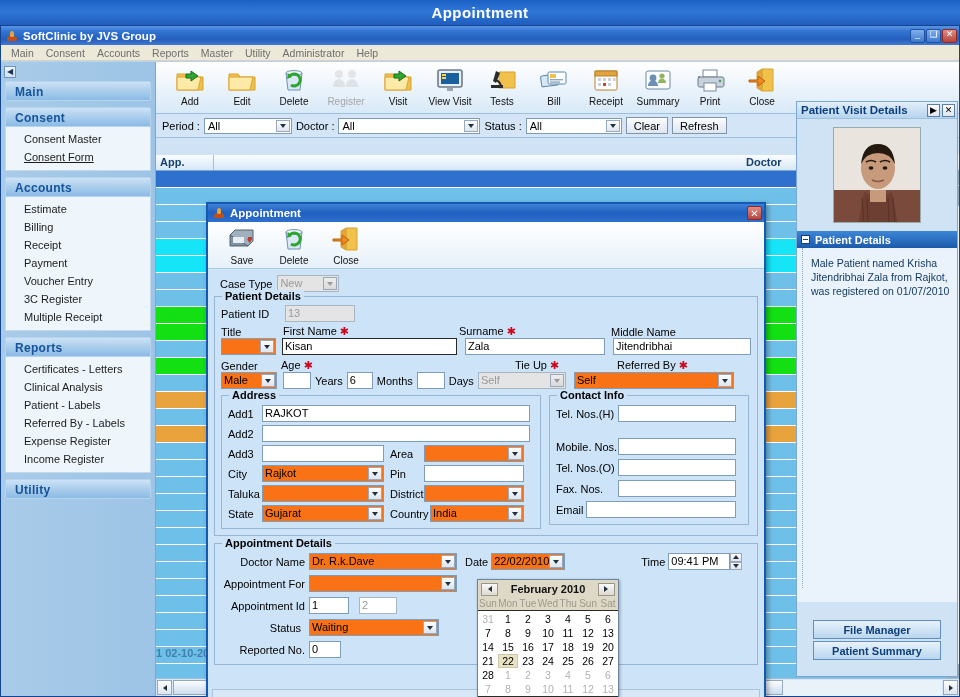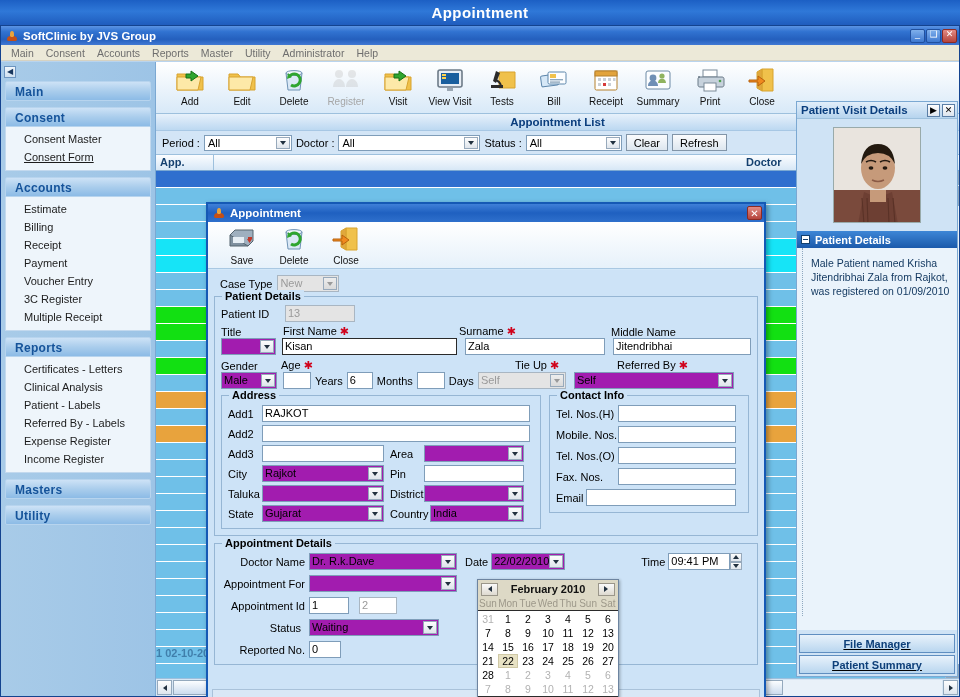--- a/index.html
+++ b/index.html
@@ -217,21 +217,21 @@
     display:flex; align-items:center; padding-left:4px; color:#fff;
     font-size:11px; font-weight:bold;
   }
   .pd-exp{ width:9px;height:9px; background:#fff; border:1px solid #13406f;
     margin-right:5px; position:relative; }
   .pd-exp::after{ content:""; position:absolute; left:1px; top:3px; width:5px;height:1px; background:#13406f;}
   .pd-body{ background:#eaf3fb; padding:8px 6px 8px 14px; font-size:10.5px; color:#10365e;
     line-height:1.35; flex:1; position:relative;}
   .pd-body::before{ content:""; position:absolute; left:5px; top:0; bottom:14px; width:1px;
     border-left:1px dotted #8fa8bf;}
-  .rp-foot{ padding:2px;text-decoration:underline; }
+  .rp-foot{ padding:16px; }
   .rp-bigbtn{
     height:19px; margin-top:2px;
     background:linear-gradient(to bottom,#e8f2fb,#b9d6ef);
     border:1px solid #5f8ec0; color:#0d3f79; font-weight:bold; font-size:11px;
     display:flex; align-items:center; justify-content:center;
   }
 
   
   .dlg{
     position:absolute; left:205px; top:140px; width:560px; height:506px;
@@ -264,21 +264,21 @@
   .fs-leg{
     position:absolute; top:-7px; left:7px; background:#cde3f7; padding:0 3px;
     font-size:11px; font-weight:bold; color:#000;
   }
   .inp{
     background:#fff; border:1px solid #7f9db9; height:17px; font-size:11px;
     padding:0 2px; line-height:15px; color:#000; overflow:hidden; white-space:nowrap;
   }
   .inp.ro{ background:#e4e4e4; color:#9a9a9a; border-color:#a9b6c2;}
   .cbo{
-    background:#a21caf; border:1px solid #7f9db9; height:17px; font-size:11px;
+    background:#f97316; border:1px solid #7f9db9; height:17px; font-size:11px;
     padding:0 16px 0 2px; line-height:15px; position:relative; color:#000;
     white-space:nowrap; overflow:hidden;
   }
   .cbo.ro{ background:#e4e4e4; color:#9a9a9a; border-color:#a9b6c2;}
   .cbo .arrow{
     position:absolute; right:1px; top:1px; width:14px; height:13px;
     background:linear-gradient(to bottom,#fdfdfd,#dfe5ec); border:1px solid #97a9bb;
     display:flex;align-items:center;justify-content:center;
   }
   .cbo.ro .arrow{ background:linear-gradient(to bottom,#ededed,#dadada); }
@@ -389,23 +389,20 @@
               <div class="grp-body">
                 <div class="grp-item">Certificates - Letters</div>
                 <div class="grp-item">Clinical Analysis</div>
                 <div class="grp-item">Patient - Labels</div>
                 <div class="grp-item">Referred By - Labels</div>
                 <div class="grp-item">Expense Register</div>
                 <div class="grp-item">Income Register</div>
               </div>
             </div>
             <div class="grp single">
-              <div class="grp-head">Masters</div>
-            </div>
-            <div class="grp single">
               <div class="grp-head">Utility</div>
             </div>
           </div>
       </div>
 
       <div class="main">
 
         <div class="toolbar" id="toolbar">
             <div class="tb-item">
               <div class="tb-ico">
@@ -540,21 +537,20 @@
                 <svg width="30" height="26" viewBox="0 0 30 26" style="opacity:1">
         <path d="M15 2h11v22H15z" fill="#f0c14b" stroke="#d8a32f"></path>
         <path d="M15 2 l-5 3 v16 l5 3z" fill="#e0a83c" stroke="#d8a32f"></path>
         <path d="M2 13h9v-4l7 5-7 5v-4H2z" fill="#f08a1e" stroke="#b8630f"></path>
       </svg>
               </div>
                  <div class="tb-lbl">Close</div>
             </div>
           </div>
 
-        <div class="list-title">Appointment List</div>
 
         <div class="filter-bar">
           <span class="lbl">Period :</span>
           <span class="sel" style="width:88px">
             <span>All</span>
             <span class="arrow"></span>
           </span>
           <span class="lbl">Doctor :</span>
           <span class="sel" style="width:142px">
             <span>All</span>
@@ -777,21 +773,21 @@
                 <line x1="54" y1="70" x2="55" y2="96"></line>
                   <line x1="59" y1="70" x2="61" y2="96"></line>
               </g>
             </svg>
           </div>
         </div>
         <div class="pd-head">
           <span class="pd-exp"></span>
           <span>Patient Details</span>
         </div>
-        <div class="pd-body">Male Patient named Krisha Jitendribhai Zala from Rajkot, was registered on 01/09/2010</div>
+        <div class="pd-body">Male Patient named Krisha Jitendribhai Zala from Rajkot, was registered on 01/07/2010</div>
         <div class="rp-foot">
           <div class="rp-bigbtn">File Manager</div>
           <div class="rp-bigbtn">Patient Summary</div>
         </div>
       </div>
 
       <div class="dlg">
         <div class="dlg-title">
           <div class="title-icon"></div>
           <div class="title-text" style="flex:1">Appointment</div>
@@ -946,21 +942,21 @@
                   <span class="lbl" style="width:40px">Country</span>
                   <span class="cbo" style="width:94px">
                     <span>India</span>
                     <span class="arrow"></span>
                   </span>
                 </div>
               </div>
 
               <div class="fs" style="width:200px;padding-top:9px;margin-top:0">
                 <span class="fs-leg">Contact Info</span>
-                <div class="row" style="margin-bottom:4px">
+                <div class="row" style="margin-bottom:16px">
                   <span class="lbl" style="width:62px">Tel. Nos.(H)</span>
                   <span class="inp" style="width:118px"></span>
                 </div>
                 <div class="row" style="margin-bottom:4px">
                   <span class="lbl" style="width:62px">Mobile. Nos.</span>
                   <span class="inp" style="width:118px"></span>
                 </div>
                 <div class="row" style="margin-bottom:4px">
                   <span class="lbl" style="width:62px">Tel. Nos.(O)</span>
                   <span class="inp" style="width:118px"></span>

